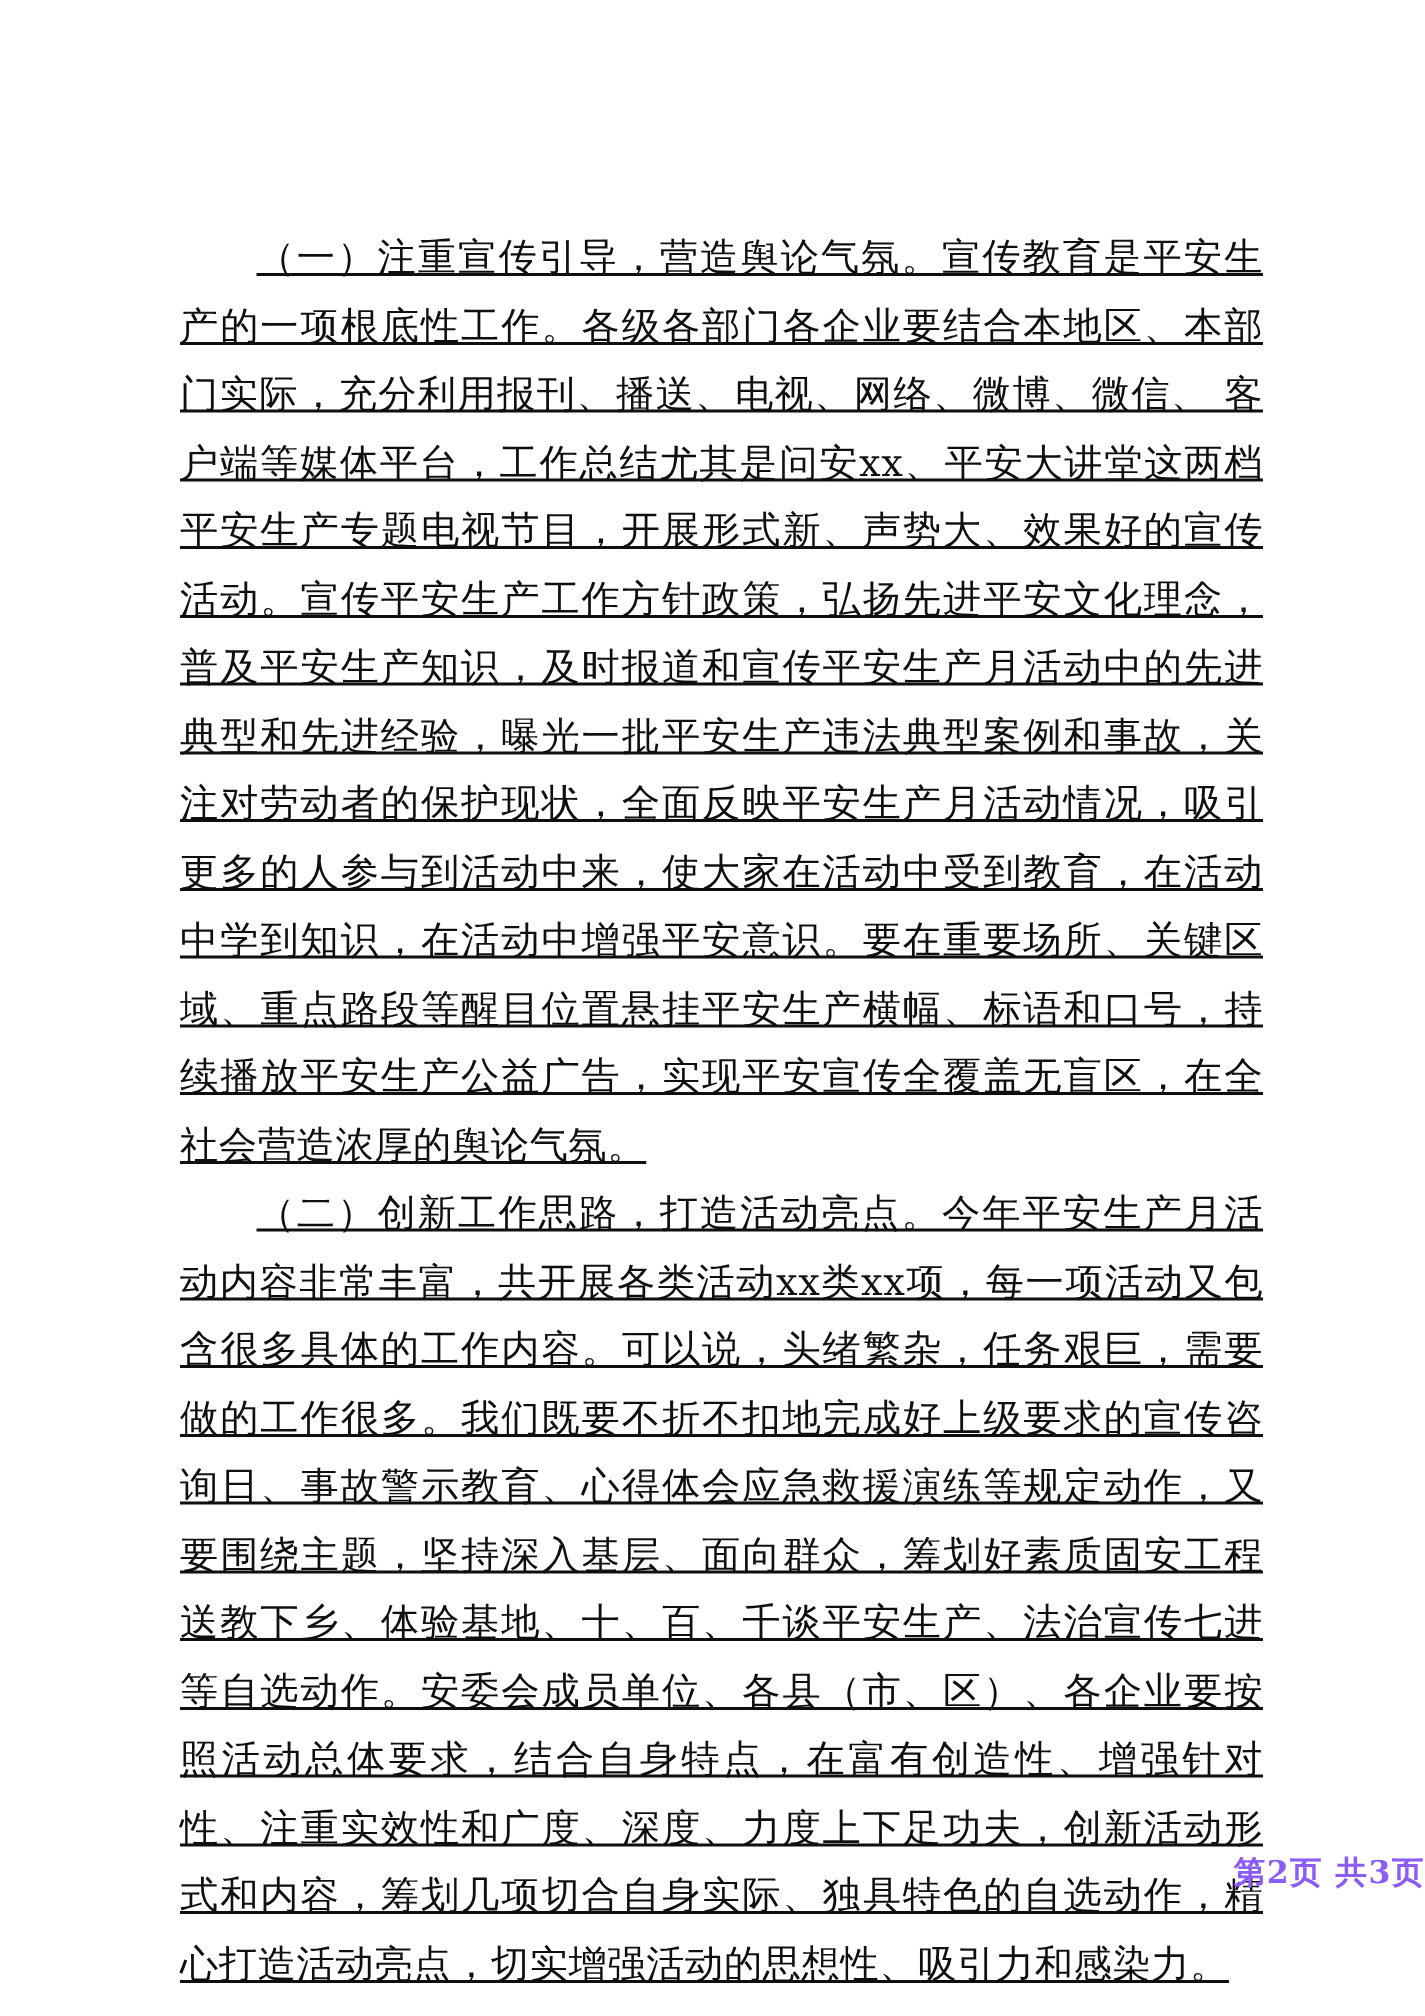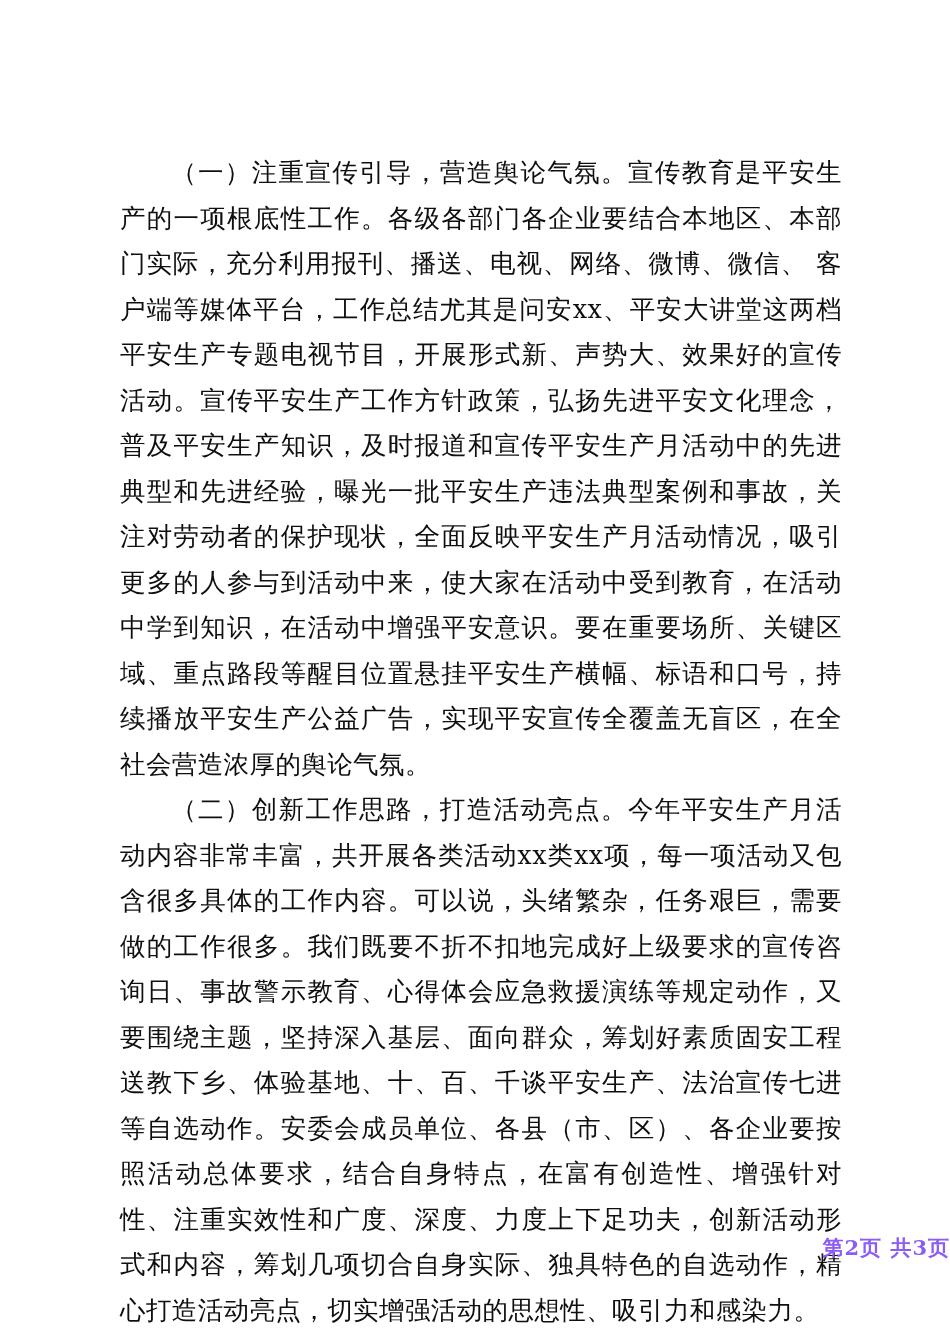--- a/index.html
+++ b/index.html
@@ -31,20 +31,21 @@
     color: #0f0f0f;
   }
   .para {
     margin: 0;
     text-indent: 0;
     text-align: justify;
     text-justify: inter-ideograph;
   }
   .para.indent {
     text-indent: 2em;
+    text-decoration: underline;
   }
   .footer {
     position: absolute;
     left: 0;
     right: 0;
     bottom: 82px;
     text-align: right;
     font-size: 21px;
     font-weight: bold;
     color: #8b5cf6;

